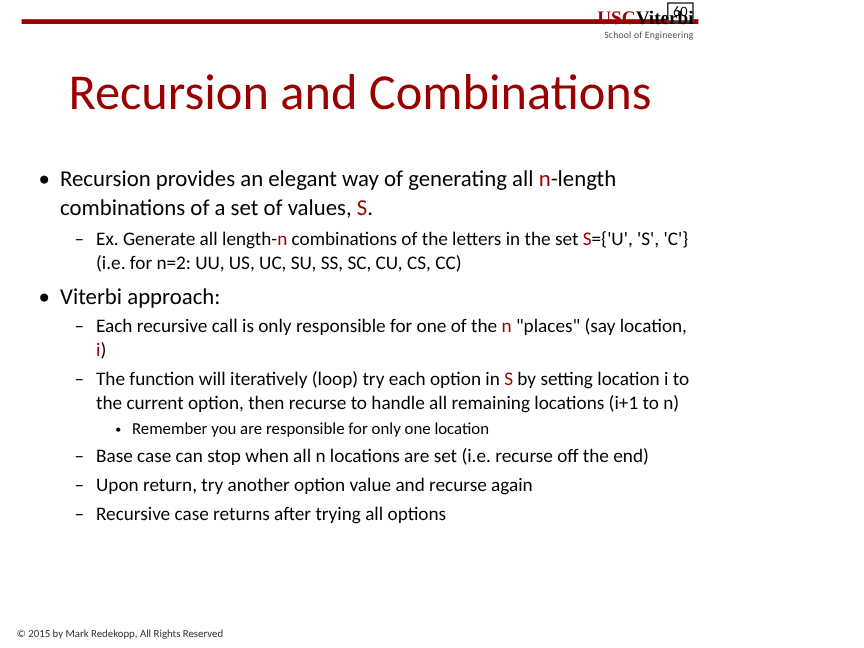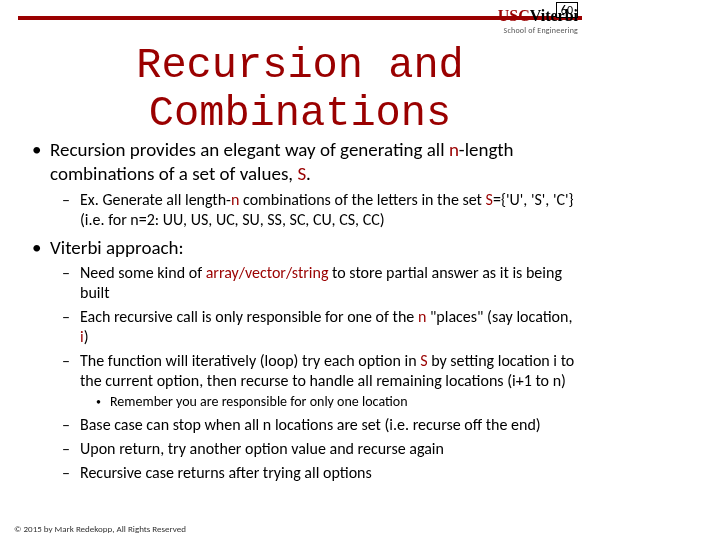--- a/index.html
+++ b/index.html
@@ -5,21 +5,21 @@
   * { margin: 0; padding: 0; box-sizing: border-box; }
   html, body { width: 720px; height: 540px; font-family: Calibri, "Segoe UI", Arial, sans-serif; background: #fff; color: #000; }
   .slide { position: relative; width: 600px; height: 540px; }
   .top-rule { position: absolute; left: 18px; right: 18px; top: 16px; height: 4px; background: #9a0000; }
   .page-num { position: absolute; right: 22px; top: 2px; border: 1px solid #000; padding: 0 4px; font-size: 12px; line-height: 14px; background: #fff; }
   .logo { position: absolute; right: 22px; top: 8px; text-align: right; line-height: 1; }
   .logo .usc { font-family: Georgia, "Times New Roman", serif; font-weight: bold; font-size: 16px; }
   .logo .usc .u { color: #9a0000; }
   .logo .vit { color: #000; }
   .logo .sub { font-size: 8px; color: #555; letter-spacing: 0.2px; margin-top: 2px; }
-  .title { position: absolute; left: 0; right: 0; top: 42px; text-align: center; font-size: 42px; color: #9a0000; font-weight: 400; font-family: Liberation Mono, monospace; }
+  .title { position: absolute; left: 0; right: 0; top: 52px; text-align: center; font-size: 42px; color: #9a0000; font-weight: 400; }
   .body { position: absolute; left: 28px; right: 18px; top: 138px; font-size: 19px; line-height: 1.25; }
   ul.lvl1 { list-style: none; }
   ul.lvl1 > li { position: relative; padding-left: 22px; margin-bottom: 6px; }
   ul.lvl1 > li::before { content: "•"; position: absolute; left: 4px; top: 0; color: #000; }
   ul.lvl2 { list-style: none; margin-top: 4px; font-size: 16px; }
   ul.lvl2 > li { position: relative; padding-left: 30px; margin-bottom: 4px; }
   ul.lvl2 > li::before { content: "–"; position: absolute; left: 12px; top: 0; }
   ul.lvl3 { list-style: none; margin-top: 2px; font-size: 14px; }
   ul.lvl3 > li { position: relative; padding-left: 30px; margin-bottom: 2px; }
   ul.lvl3 > li::before { content: "•"; position: absolute; left: 16px; top: 0; font-size: 10px; line-height: 18px; }
@@ -42,21 +42,20 @@
     <ul class="lvl1">
       <li>
         <span class="run"><span>Recursion provides an elegant way of generating all </span><span style="color: rgb(154, 0, 0);">n</span><span>-length combinations of a set of values, </span><span style="color: rgb(154, 0, 0);">S</span><span>.</span></span>
         <ul class="lvl2">
           <li><span class="run"><span>Ex.  Generate all length-</span><span style="color: rgb(154, 0, 0);">n</span><span> combinations of the letters in the set </span><span style="color: rgb(154, 0, 0);">S</span><span>={'U', 'S', 'C'} (i.e. for n=2: UU, US, UC, SU, SS, SC, CU, CS, CC)</span></span></li>
         </ul>
       </li>
       <li>
         <span class="run"><span>Viterbi approach:</span></span>
         <ul class="lvl2">
-          <li><span class="run"><span>Need some kind of </span><span style="color: rgb(154, 0, 0);">array/vector/string</span><span> to store partial answer as it is being built</span></span></li>
           <li><span class="run"><span>Each recursive call is only responsible for one of the </span><span style="color: rgb(154, 0, 0);">n</span><span> "places" (say location, </span><span style="color: rgb(154, 0, 0);">i</span><span>)</span></span></li>
           <li><span class="run"><span>The function will iteratively (loop) try each option in </span><span style="color: rgb(154, 0, 0);">S</span><span> by setting  location i to the current option, then recurse to handle all remaining locations (i+1 to n)</span></span>
             <ul class="lvl3">
               <li><span class="run"><span>Remember you are responsible for only one location</span></span></li>
             </ul>
           </li>
           <li><span class="run"><span>Base case can stop when all n locations are set (i.e. recurse off the end)</span></span></li>
           <li><span class="run"><span>Upon return, try another option value and recurse again</span></span></li>
           <li><span class="run"><span>Recursive case returns after trying all options</span></span></li>
         </ul>

